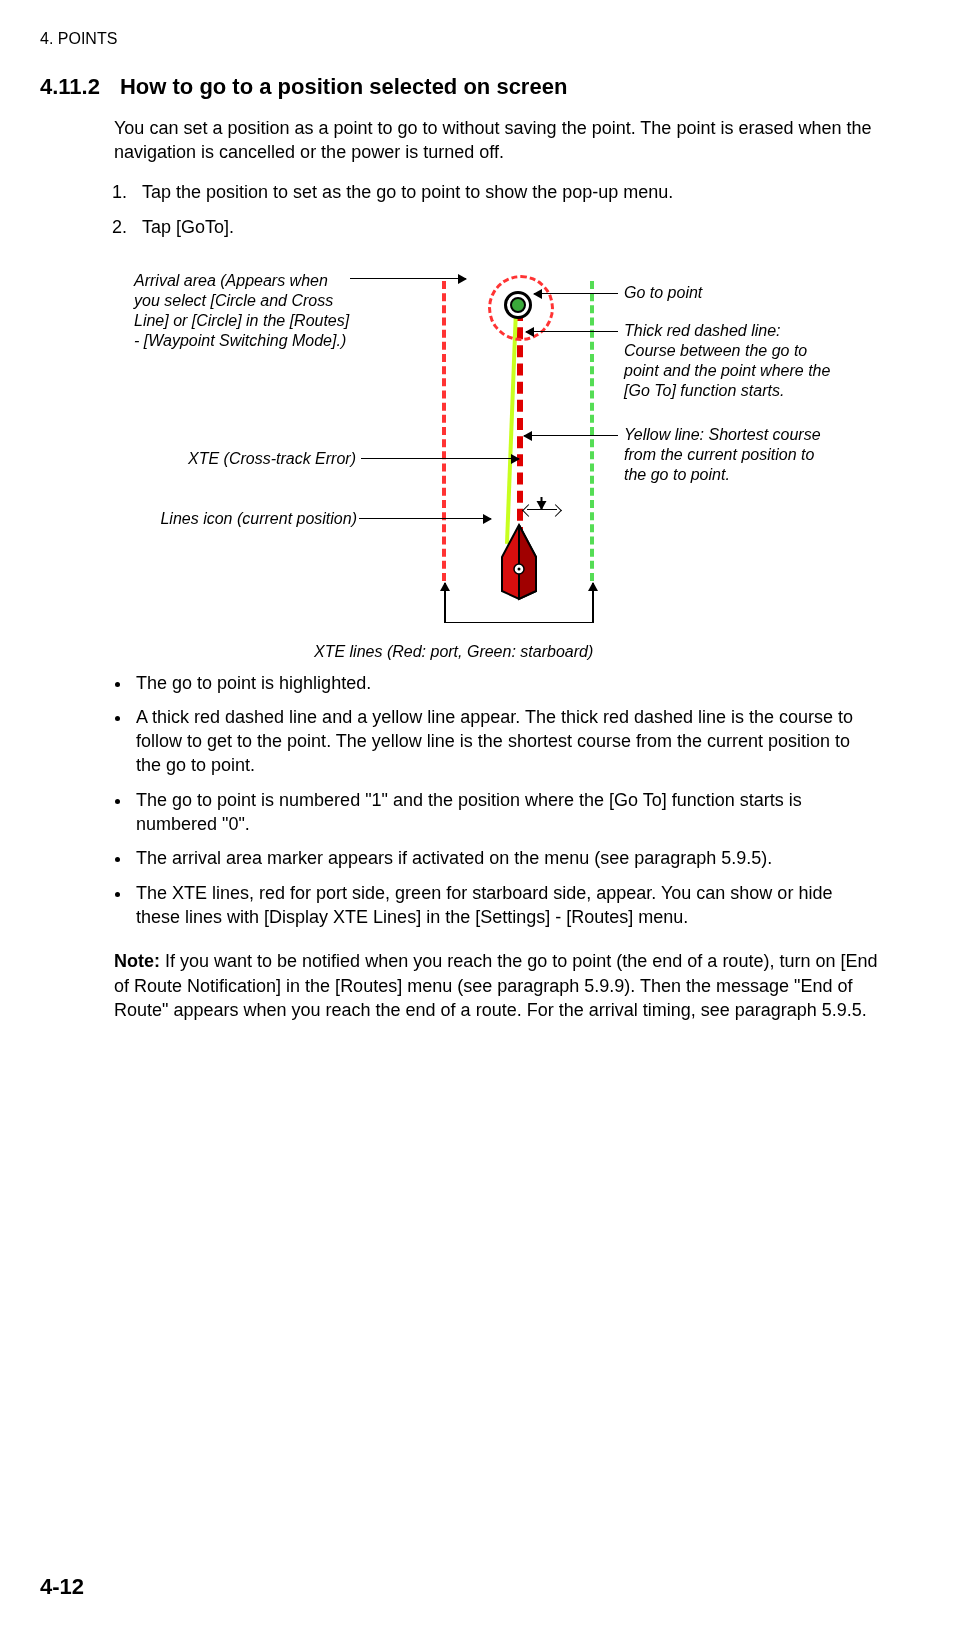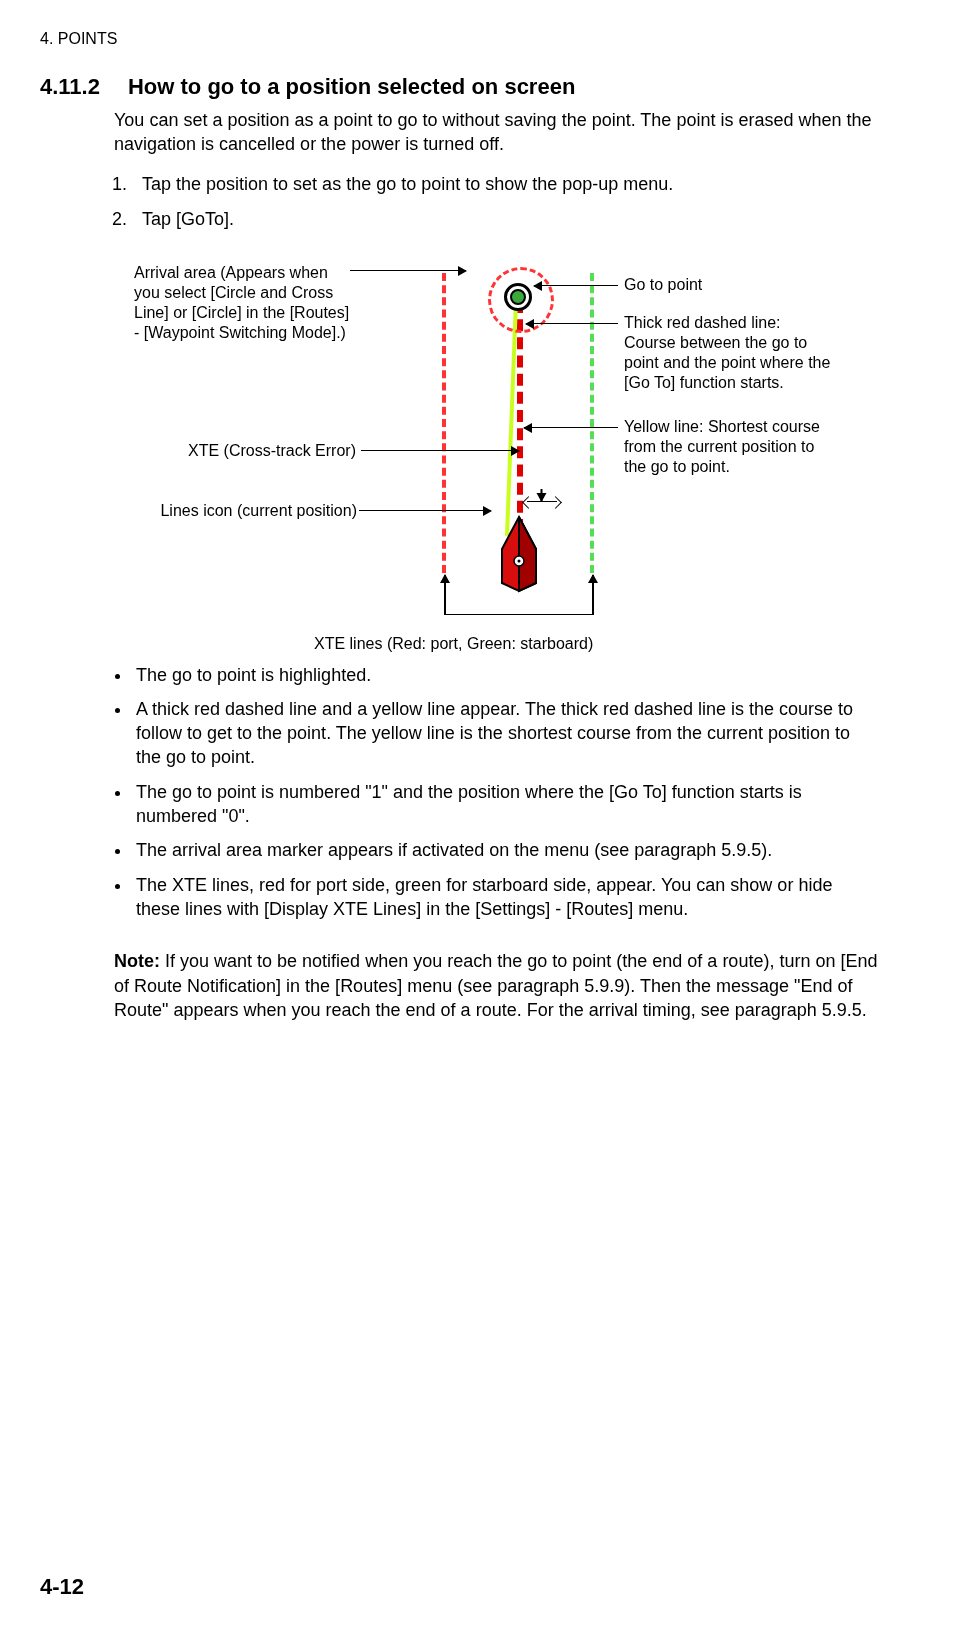--- a/index.html
+++ b/index.html
@@ -15,22 +15,22 @@
     position: relative;
     box-sizing: border-box;
     padding: 30px 90px 2px 40px;
   }
   .running-header {
     font-size: 16px;
     margin-bottom: 26px;
   }
   .section-row {
     display: flex;
-    gap: 28px;
-    margin-bottom: 8px;
+    gap: 20px;
+    margin-bottom: 16px;
     align-items: baseline;
   }
   .section-num {
     font-size: 22px;
     font-weight: bold;
     flex: 0 0 auto;
   }
   .section-title {
     font-size: 22px;
     font-weight: bold;
@@ -59,37 +59,38 @@
     padding-left: 18px;
     margin-top: 0;
   }
   ul.bullets li {
     margin-bottom: 10px;
     padding-left: 4px;
   }
   .note {
     font-size: 18px;
     line-height: 1.35;
-    margin-top: 28px;
+    margin-top: 20px;
   }
   .note .label { font-weight: bold; }
   .page-num {
     position: absolute;
     bottom: 40px;
     left: 40px;
     font-size: 22px;
     font-weight: bold;
   }
 
   
   .diagram-wrap {
     position: relative;
     width: 780px;
     height: 400px;
     margin: 20px 0 10px 0;
+    font-style: italic;
   }
 
   .center-vis {
     position: absolute;
     left: 328px;
     top: 20px;
     width: 160px;
     height: 320px;
   }
 

